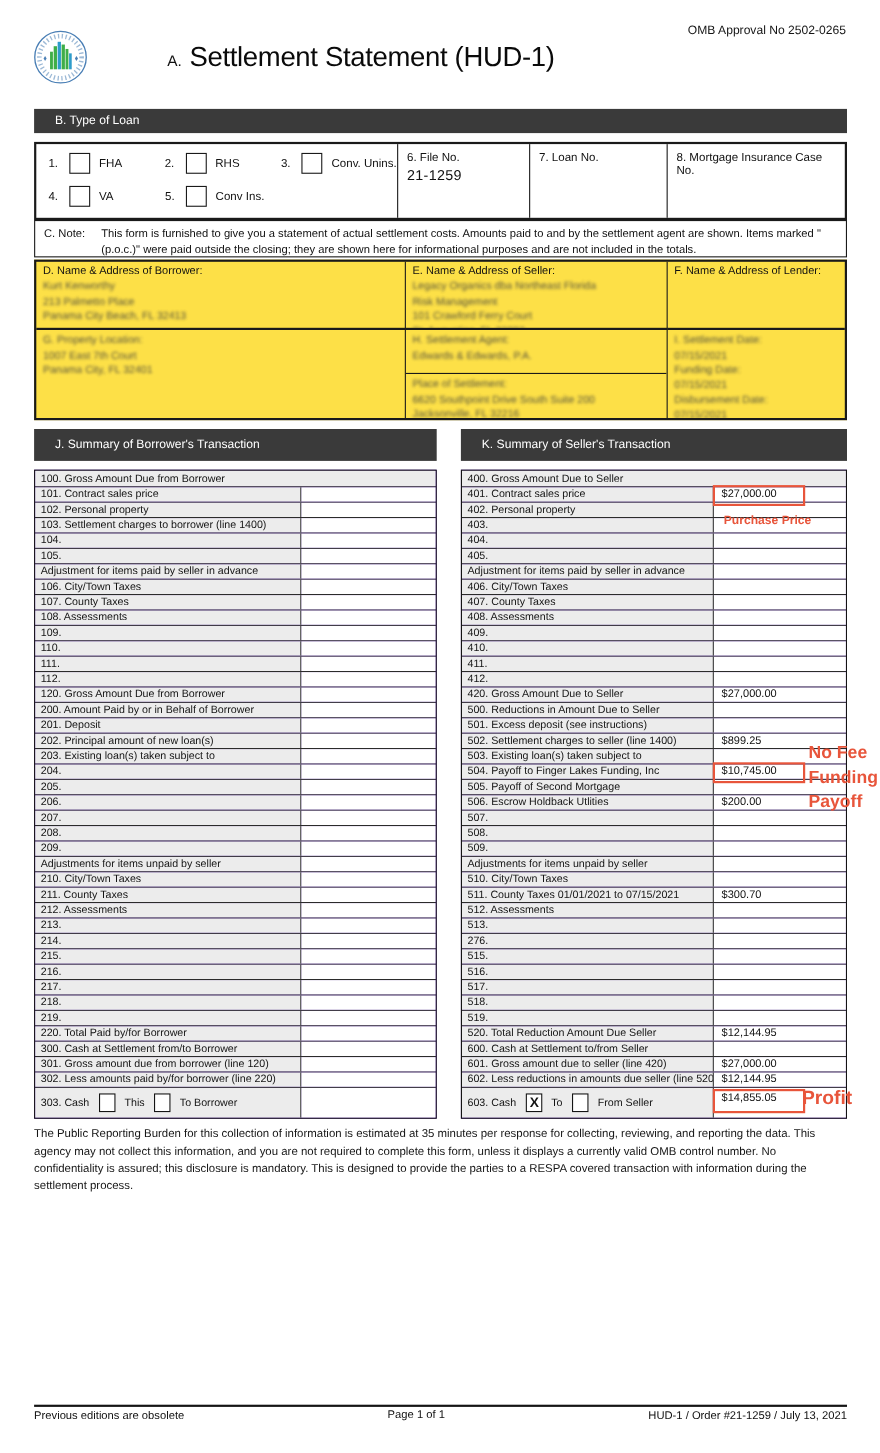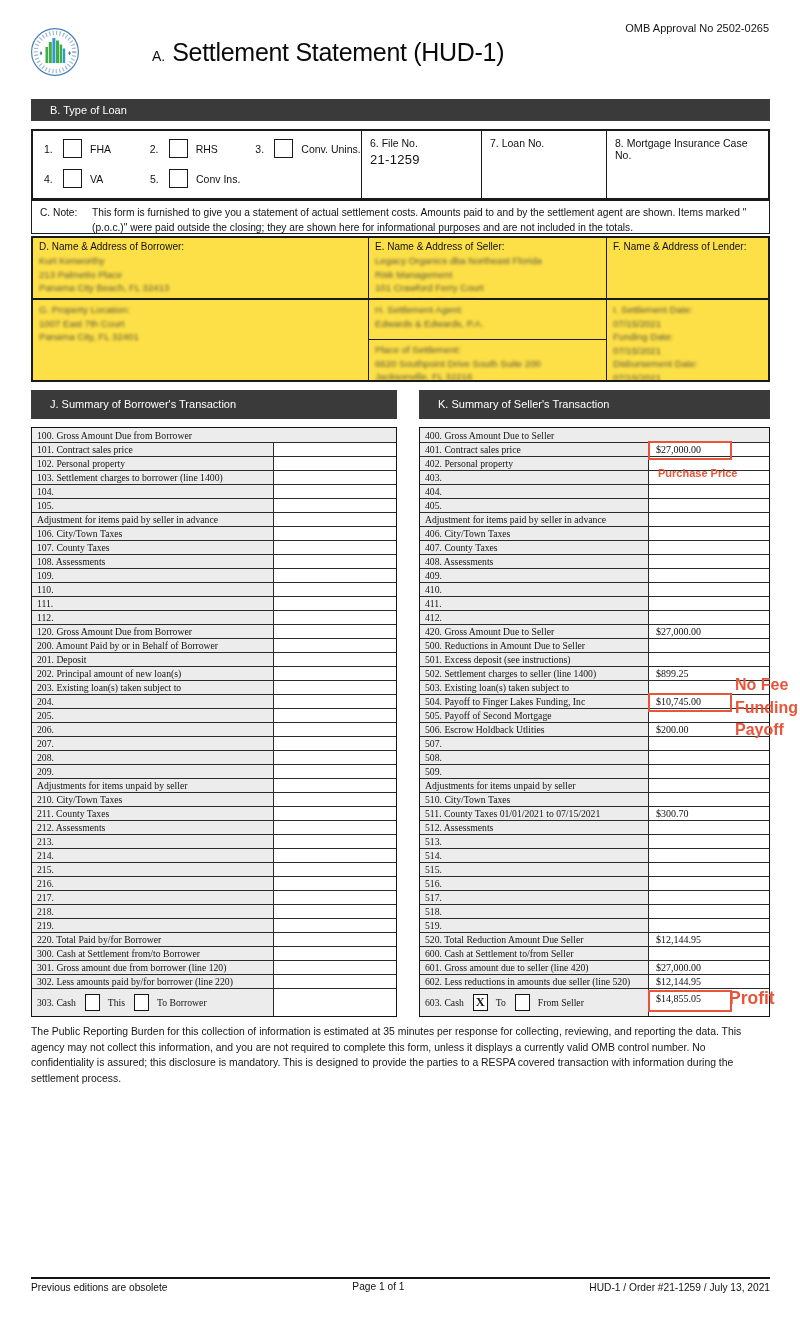--- a/index.html
+++ b/index.html
@@ -49,21 +49,21 @@
   .plabel { font-size:10px; margin-bottom:2px; }
   .blurred { filter:blur(1.6px); color:#3c3c3c; white-space:pre-line; line-height:1.42; font-size:9.6px; opacity:.85; }
   .hsub { padding:3px 6px; }
   .hsub.first { height:40px; border-bottom:1.5px solid #1a1a1a; }
 
   
   .summaries { position:absolute; top:390px; left:31px; width:760px; display:flex; }
   .colJ { width:366px; margin-right:22px; position:relative; }
   .colK { width:351px; position:relative; }
   .sumbar { height:29px; line-height:29px; }
-  .stable { margin-top:8px; border:1.5px solid #141414; background:#4c1d95;font-family:Liberation Serif, serif; }
+  .stable { margin-top:8px; border:1.5px solid #141414; background:#4c1d95; }
   .trow { display:flex; height:14px; border-top:1px solid #2b2b2b; }
   .trow:first-child { border-top:none; }
   .trow.tall { height:28px; }
   .tlabel { flex:1; background:#ececec; font-size:9.7px; padding-left:5px; white-space:nowrap; overflow:hidden; display:flex; align-items:center; border-right:1px solid #2b2b2b; color:#141414; }
   .trow.full .tlabel { border-right:none; }
   .tval { width:122px; flex:none; background:#fff; font-size:10px; padding-left:7px; position:relative; display:flex; align-items:center; }
   .colK .tval { width:120px; }
   .trow.tall .tval { align-items:flex-start; padding-top:4px; }
   .cb { display:inline-block; width:15px; height:17px; border:1.5px solid #141414; background:#fff; margin:0 8px 0 9px; text-align:center; font-weight:bold; font-size:12.5px; line-height:14px; flex:none; }
   .redbox { position:absolute; left:-1px; top:-2.5px; width:84px; height:19px; border:2px solid #e8553b; z-index:3; pointer-events:none; }
@@ -506,21 +506,21 @@
           </div>
           <div class="trow">
             <div class="tlabel">512. Assessments</div>
             <div class="tval"></div>
           </div>
           <div class="trow">
             <div class="tlabel">513.</div>
             <div class="tval"></div>
           </div>
           <div class="trow">
-            <div class="tlabel">514.</div>
+            <div class="tlabel">276.</div>
             <div class="tval"></div>
           </div>
           <div class="trow">
             <div class="tlabel">515.</div>
             <div class="tval"></div>
           </div>
           <div class="trow">
             <div class="tlabel">516.</div>
             <div class="tval"></div>
           </div>

